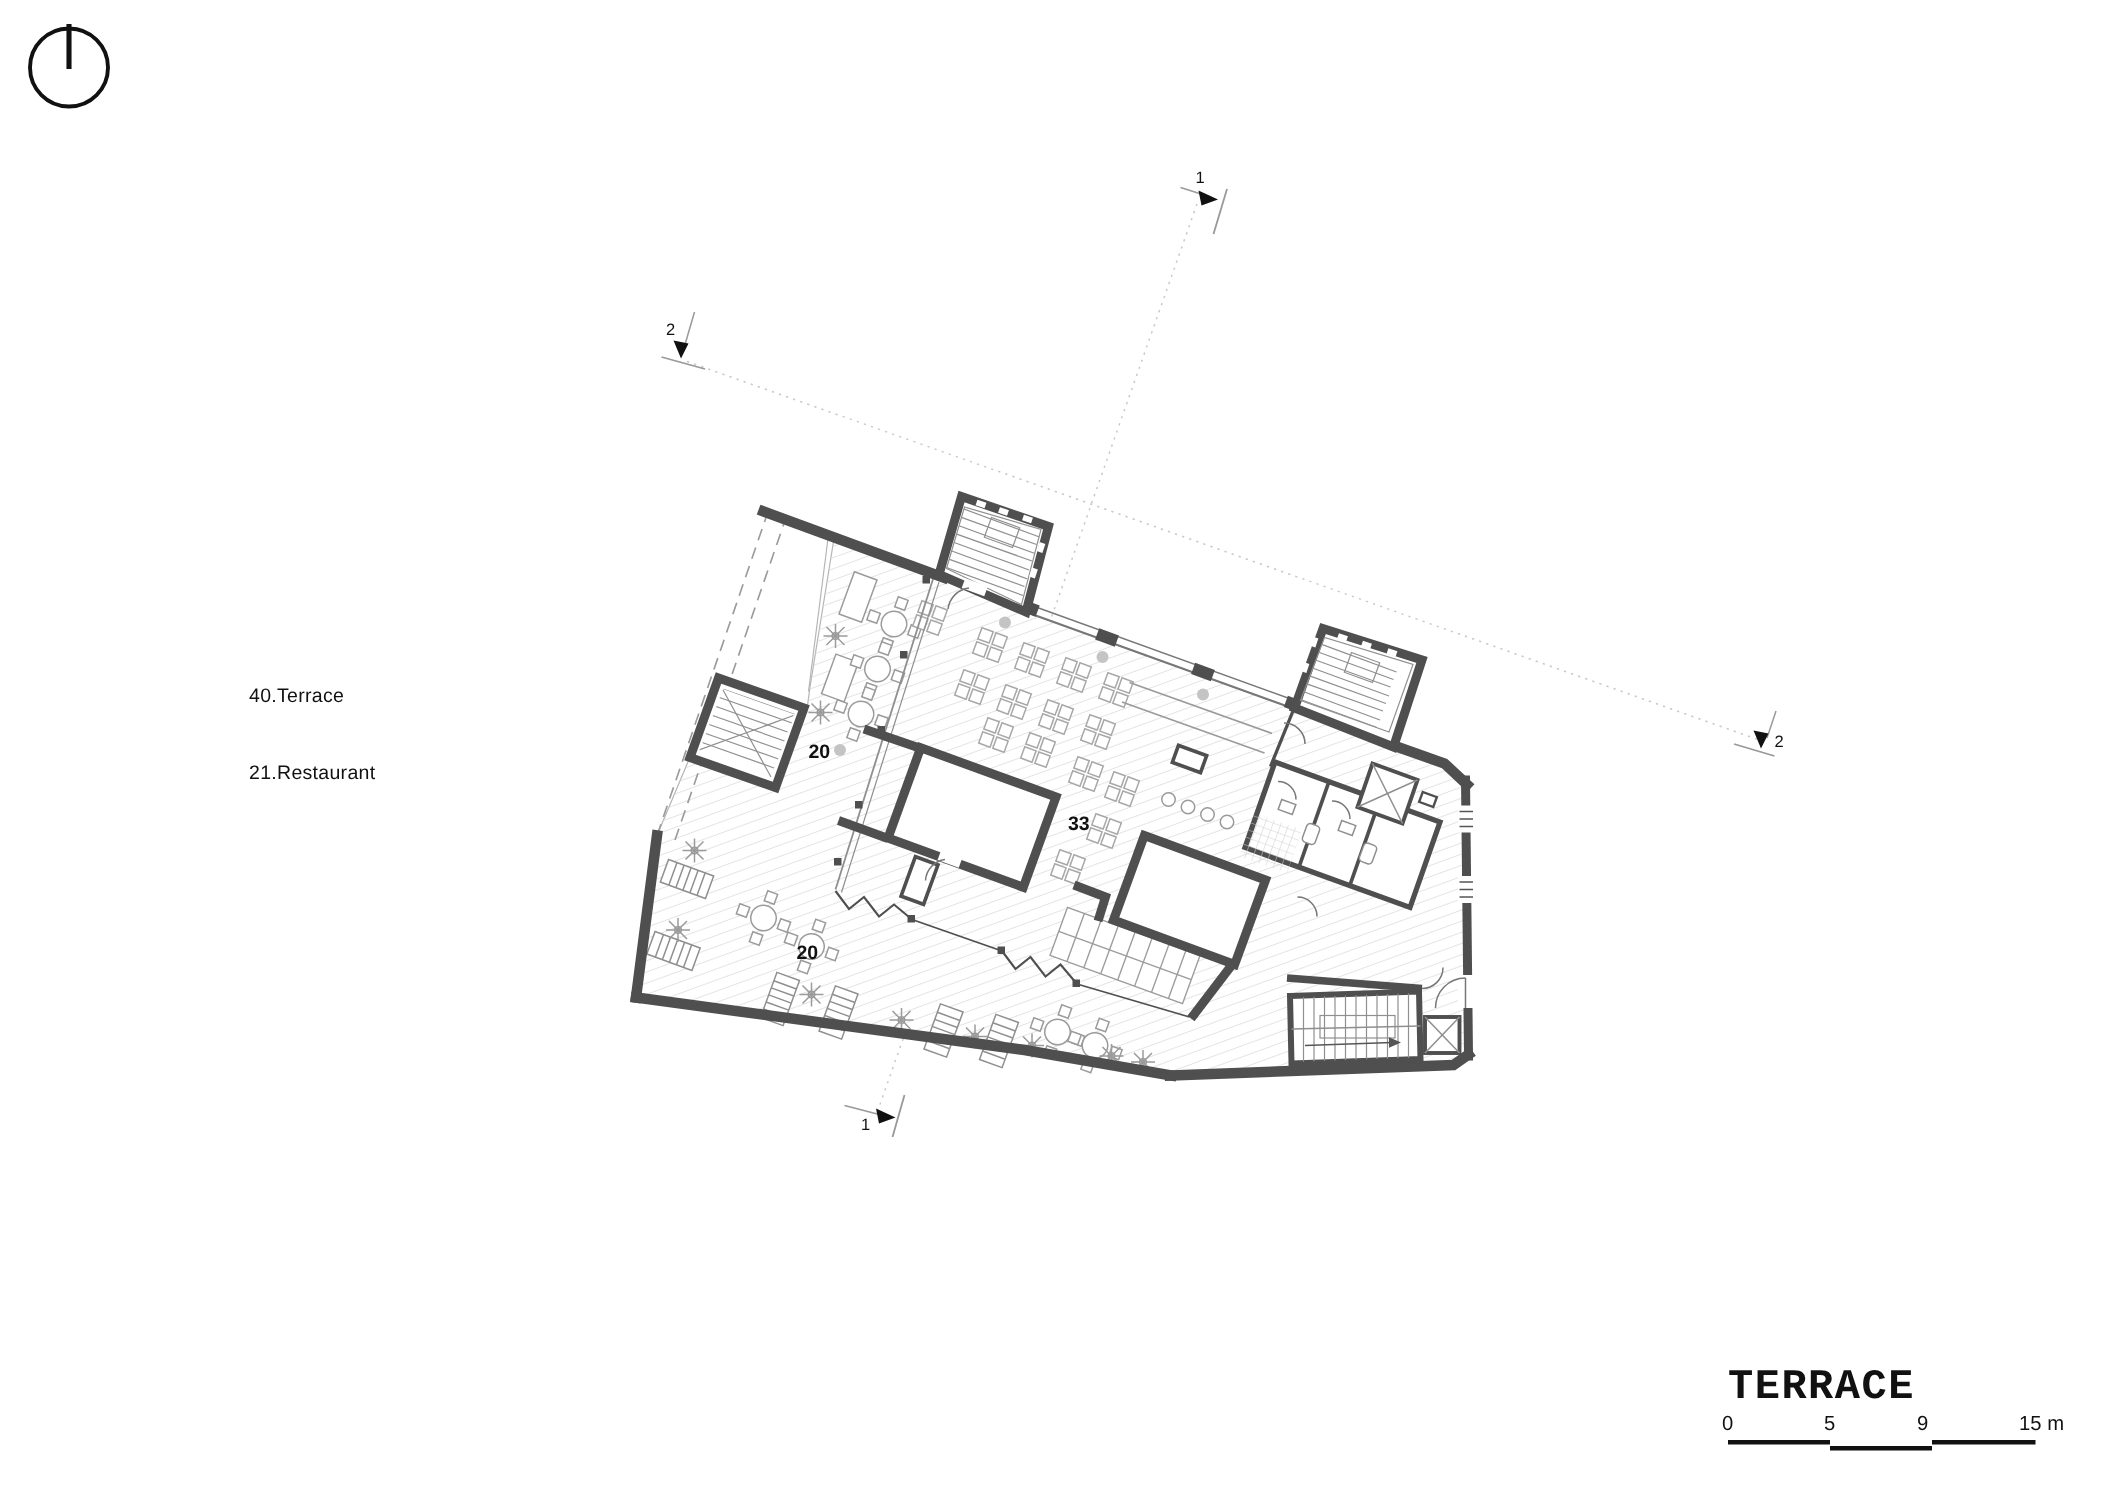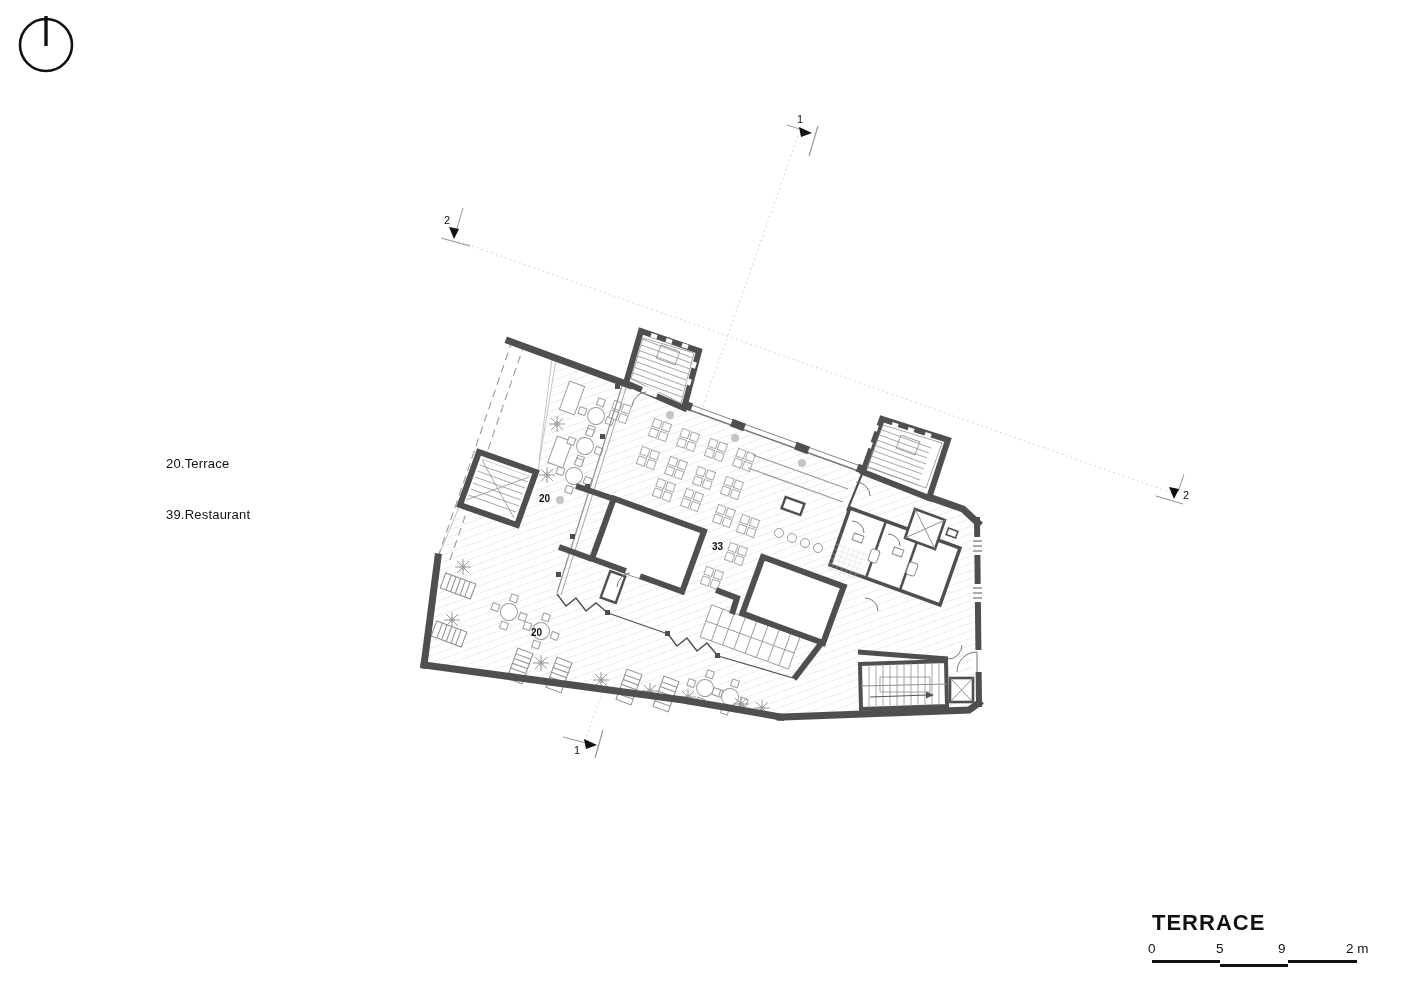--- a/index.html
+++ b/index.html
@@ -1,23 +1,23 @@
 <!DOCTYPE html>
 <html><head>
 <meta charset="utf-8">
 <style>
   html,body{margin:0;padding:0;background:#fff;}
   .stage{position:relative;width:1415px;height:1000px;background:#fff;overflow:hidden;
          font-family:"Liberation Sans",sans-serif;color:#111;}
   .stage svg{position:absolute;left:0;top:0;}
   .txt{position:absolute;white-space:pre;}
   .legend{font-size:13px;line-height:17px;letter-spacing:.2px;}
-  .room-label{font-size:10px;font-weight:bold;}
+  .room-label{font-size:13px;font-weight:bold;}
   .marker-num{font-size:11px;}
-  .title{font-size:22px;font-weight:bold;letter-spacing:1px;}
+  .title{font-size:28px;font-weight:bold;letter-spacing:1px;font-family:Liberation Mono, monospace;}
   .scale-num{font-size:13.5px;}
   .bar{position:absolute;background:#111;height:3.2px;}
 </style>
 </head>
 <body>
 
 <div class="stage">
 
 <svg width="1415" height="1000" viewBox="0 0 1415 1000">
   <defs>
@@ -378,38 +378,38 @@
     </g>
     <g>
       <line x1="1184" y1="474" x2="1178" y2="492" stroke="#999" stroke-width="1"></line>
       <polygon points="1174,499 1169,487 1179,489" fill="#111"></polygon>
       <line x1="1156" y1="496" x2="1183" y2="504" stroke="#999" stroke-width="1.2"></line>
     </g>
   </g>
 </svg>
 
   <div class="txt legend" style="left:166px;top:421px">
-    <div>20.Terrace</div>
-    <div>39.Restaurant</div>
+    <div>40.Terrace</div>
+    <div>21.Restaurant</div>
   </div>
 
   <div class="txt room-label" style="left:539px;top:493px">20</div>
   <div class="txt room-label" style="left:712px;top:541px">33</div>
   <div class="txt room-label" style="left:531px;top:627px">20</div>
 
   <div class="txt marker-num" style="left:797px;top:113px">1</div>
   <div class="txt marker-num" style="left:574px;top:744px">1</div>
   <div class="txt marker-num" style="left:444px;top:214px">2</div>
   <div class="txt marker-num" style="left:1183px;top:489px">2</div>
 
   <div class="txt title" style="left:1152px;top:910px">TERRACE</div>
 
   <div>
     <div class="txt scale-num" style="left:1148px;top:941px">0</div>
     <div class="txt scale-num" style="left:1216px;top:941px">5</div>
     <div class="txt scale-num" style="left:1278px;top:941px">9</div>
-    <div class="txt scale-num" style="left:1346px;top:941px">2 m</div>
+    <div class="txt scale-num" style="left:1346px;top:941px">15 m</div>
     <div class="bar" style="left:1152px;top:960px;width:68px"></div>
     <div class="bar" style="left:1220px;top:963.5px;width:68px"></div>
     <div class="bar" style="left:1288px;top:960px;width:69px"></div>
   </div>
 
 </div>
 
 </body></html>

